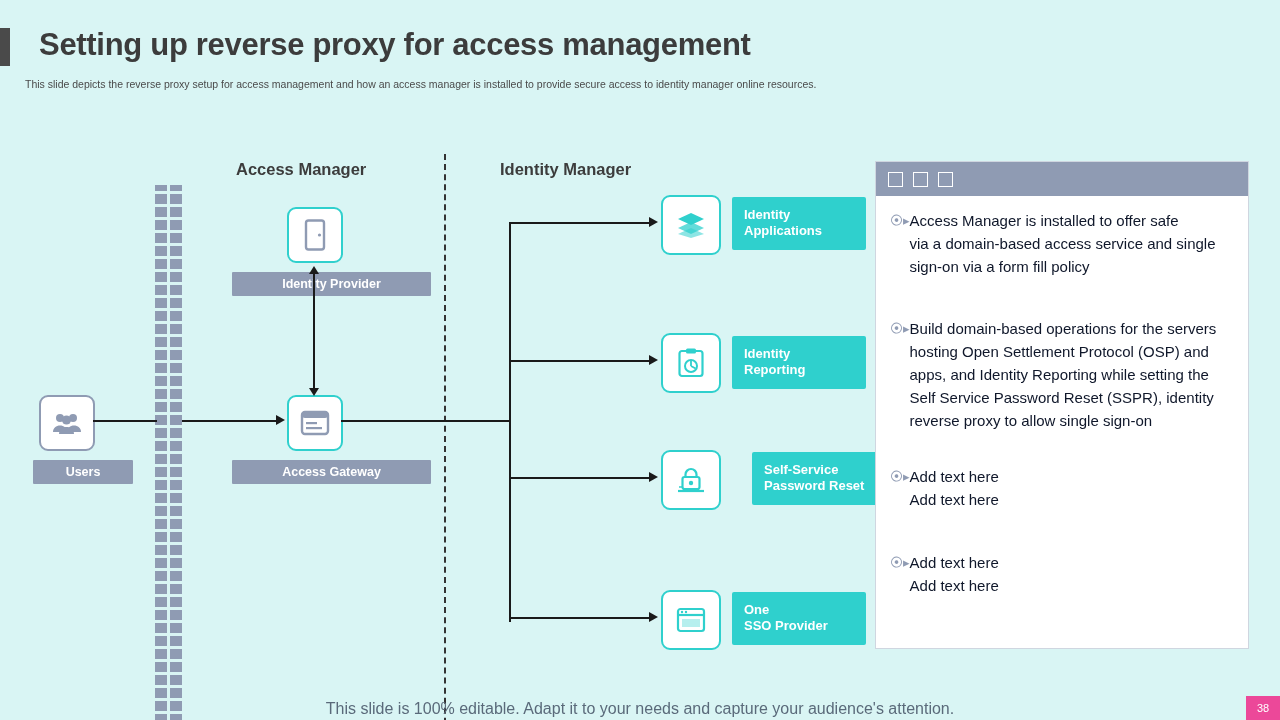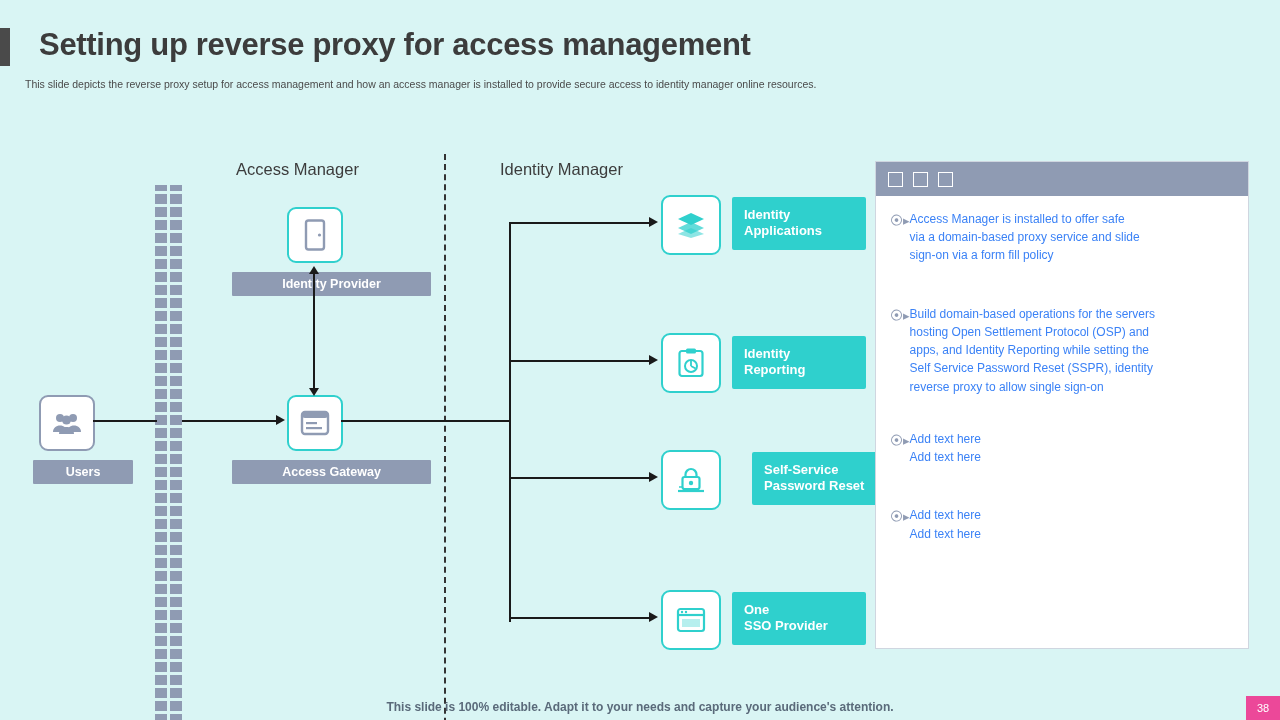--- a/index.html
+++ b/index.html
@@ -16,32 +16,32 @@
   .title{
     position:absolute;left:24px;top:27px;
     font-size:31px;font-weight:bold;color:#3c3c3c;letter-spacing:-0.3px;margin-left:15px;
   }
   .subtitle{
     position:absolute;left:25px;top:78px;width:1000px;
     font-size:10.5px;color:#4a4a4a;
   }
   .footer-note{
     position:absolute;left:0;top:700px;width:1280px;text-align:center;
-    font-size:12px;color:#5a6a7a;font-weight:bold;
+    font-size:16px;color:#5a6a7a;
   }
   .page-num-box{
     position:absolute;right:0;top:696px;width:34px;height:24px;background:#ec4899;
     color:#fff;font-size:11px;display:flex;align-items:center;justify-content:center;
   }
 
   
   .diagram{position:absolute;left:0;top:110px;width:870px;height:560px;}
 
   .col-title{
-    position:absolute;font-size:16.5px;font-weight:normal;color:#3c3c3c;
+    position:absolute;font-size:16.5px;font-weight:bold;color:#3c3c3c;
   }
   #t-access{left:236px;top:50px;}
   #t-identity{left:500px;top:50px;}
 
   
   .wall{
     position:absolute;left:155px;top:75px;width:28px;height:565px;
     background:
       repeating-linear-gradient(0deg,#8f9bb3 0 10px,#d9f5f4 10px 13px),
       repeating-linear-gradient(90deg,#8f9bb3 0 12px,#d9f5f4 12px 15px);
@@ -107,21 +107,21 @@
   .notes-head{
     height:34px;background:#8f9bb3;display:flex;align-items:center;gap:10px;padding-left:12px;
   }
   .win-sq{width:13px;height:13px;border:1.8px solid #fff;background:transparent;}
   .notes-body{padding:14px 16px 0 14px;}
   .note{display:flex;margin-bottom:22px;}
   .bullet{
     flex:0 0 18px;color:#8f9bb3;font-size:13px;line-height:1.1;padding-top:4px;
   }
   .note-text{
-    font-size:12px;color:#3b82f6;line-height:1.52;
+    font-size:15px;color:#0f172a;line-height:1.52;
   }
 
   svg{display:block;}
 </style>
 </head>
 <body>
 
 <div class="accent-bar"></div>
 <div class="title">Setting up reverse proxy for access management</div>
 <div class="subtitle">This slide depicts the reverse proxy setup for access management and how an access manager is installed to provide secure access to identity manager online resources.</div>
@@ -252,21 +252,21 @@
     <div class="win-sq"></div>
     <div class="win-sq"></div>
     <div class="win-sq"></div>
   </div>
   <div class="notes-body">
 
     <div class="note" style="margin-bottom:40px;">
       <div class="bullet">⦿▸</div>
       <div class="note-text">
         <div>Access Manager is installed to offer safe</div>
-        <div>via a domain-based proxy service and slide</div>
+        <div>via a domain-based access service and single</div>
         <div>sign-on via a form fill policy</div>
       </div>
     </div>
 
     <div class="note" style="margin-bottom:34px;">
       <div class="bullet">⦿▸</div>
       <div class="note-text">
         <div>Build domain-based operations for the servers</div>
         <div>hosting Open Settlement Protocol (OSP) and</div>
         <div>apps, and Identity Reporting while setting the</div>

